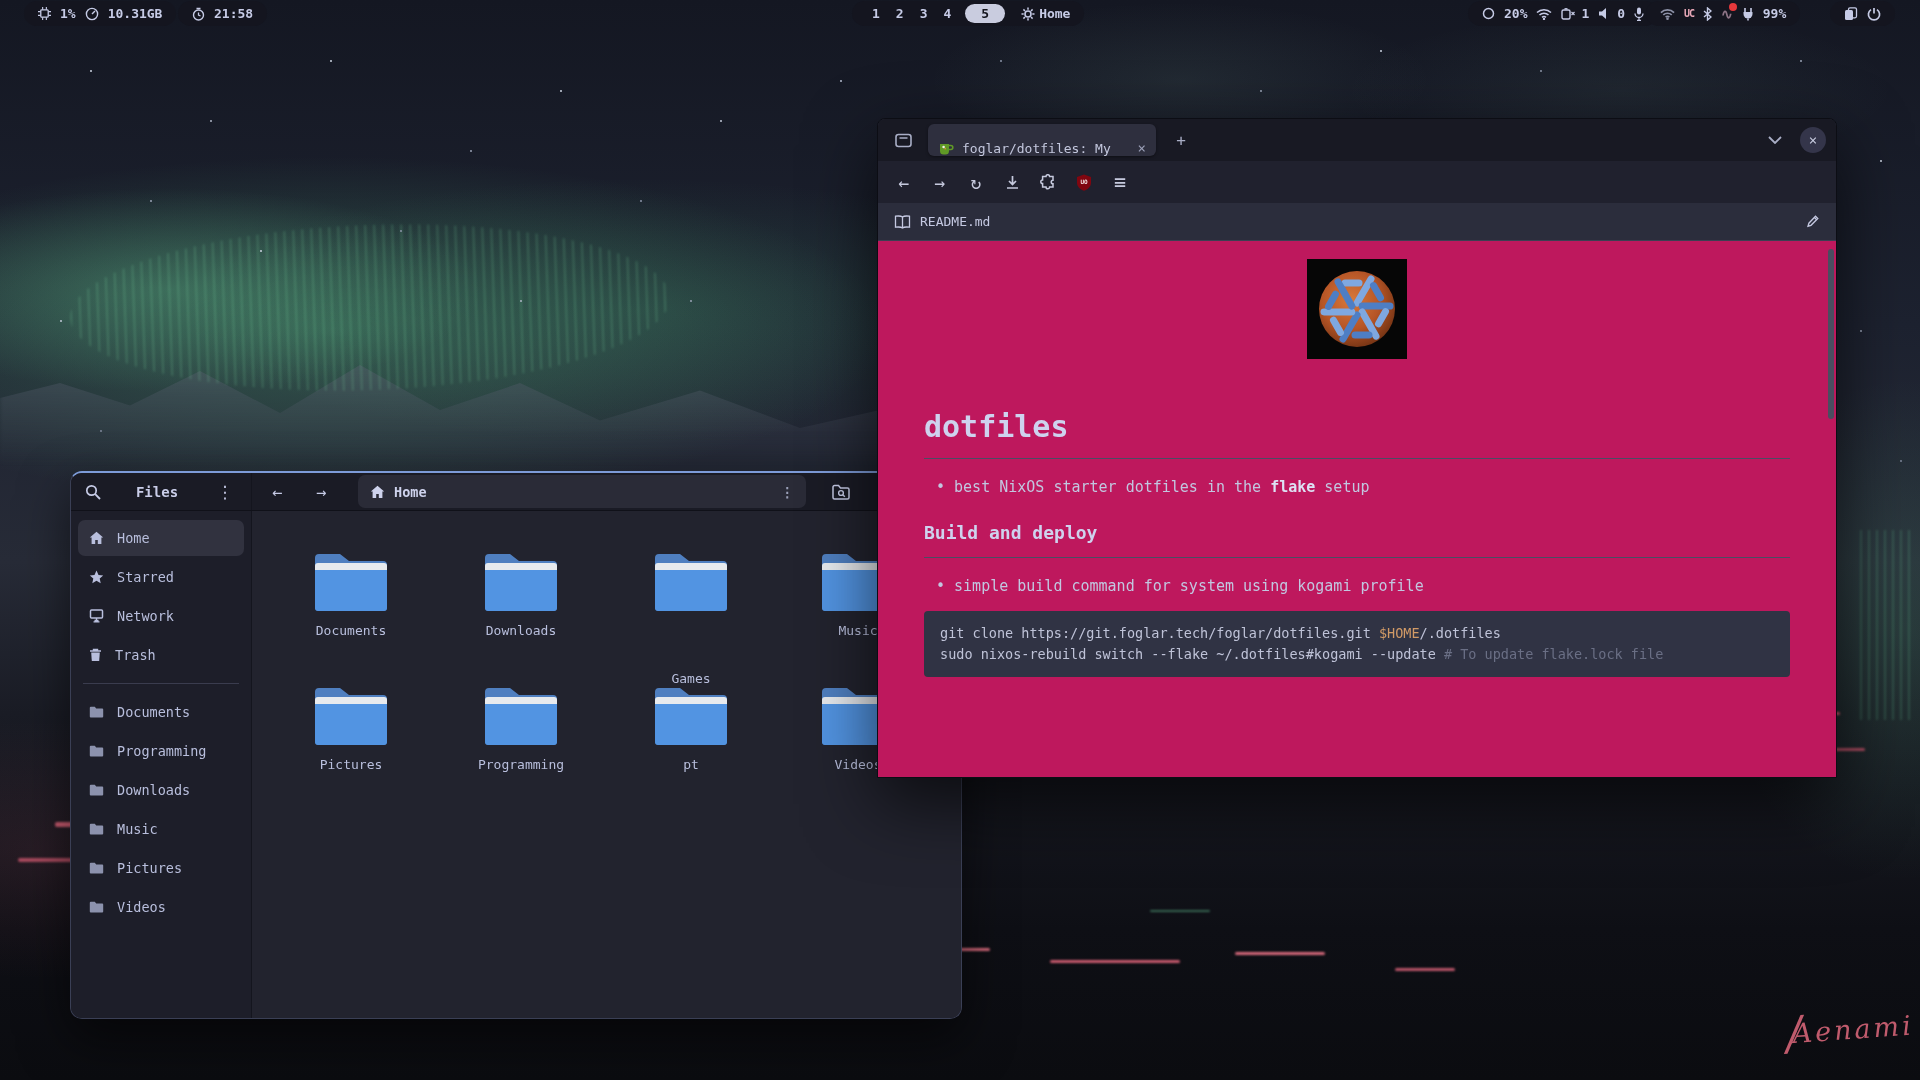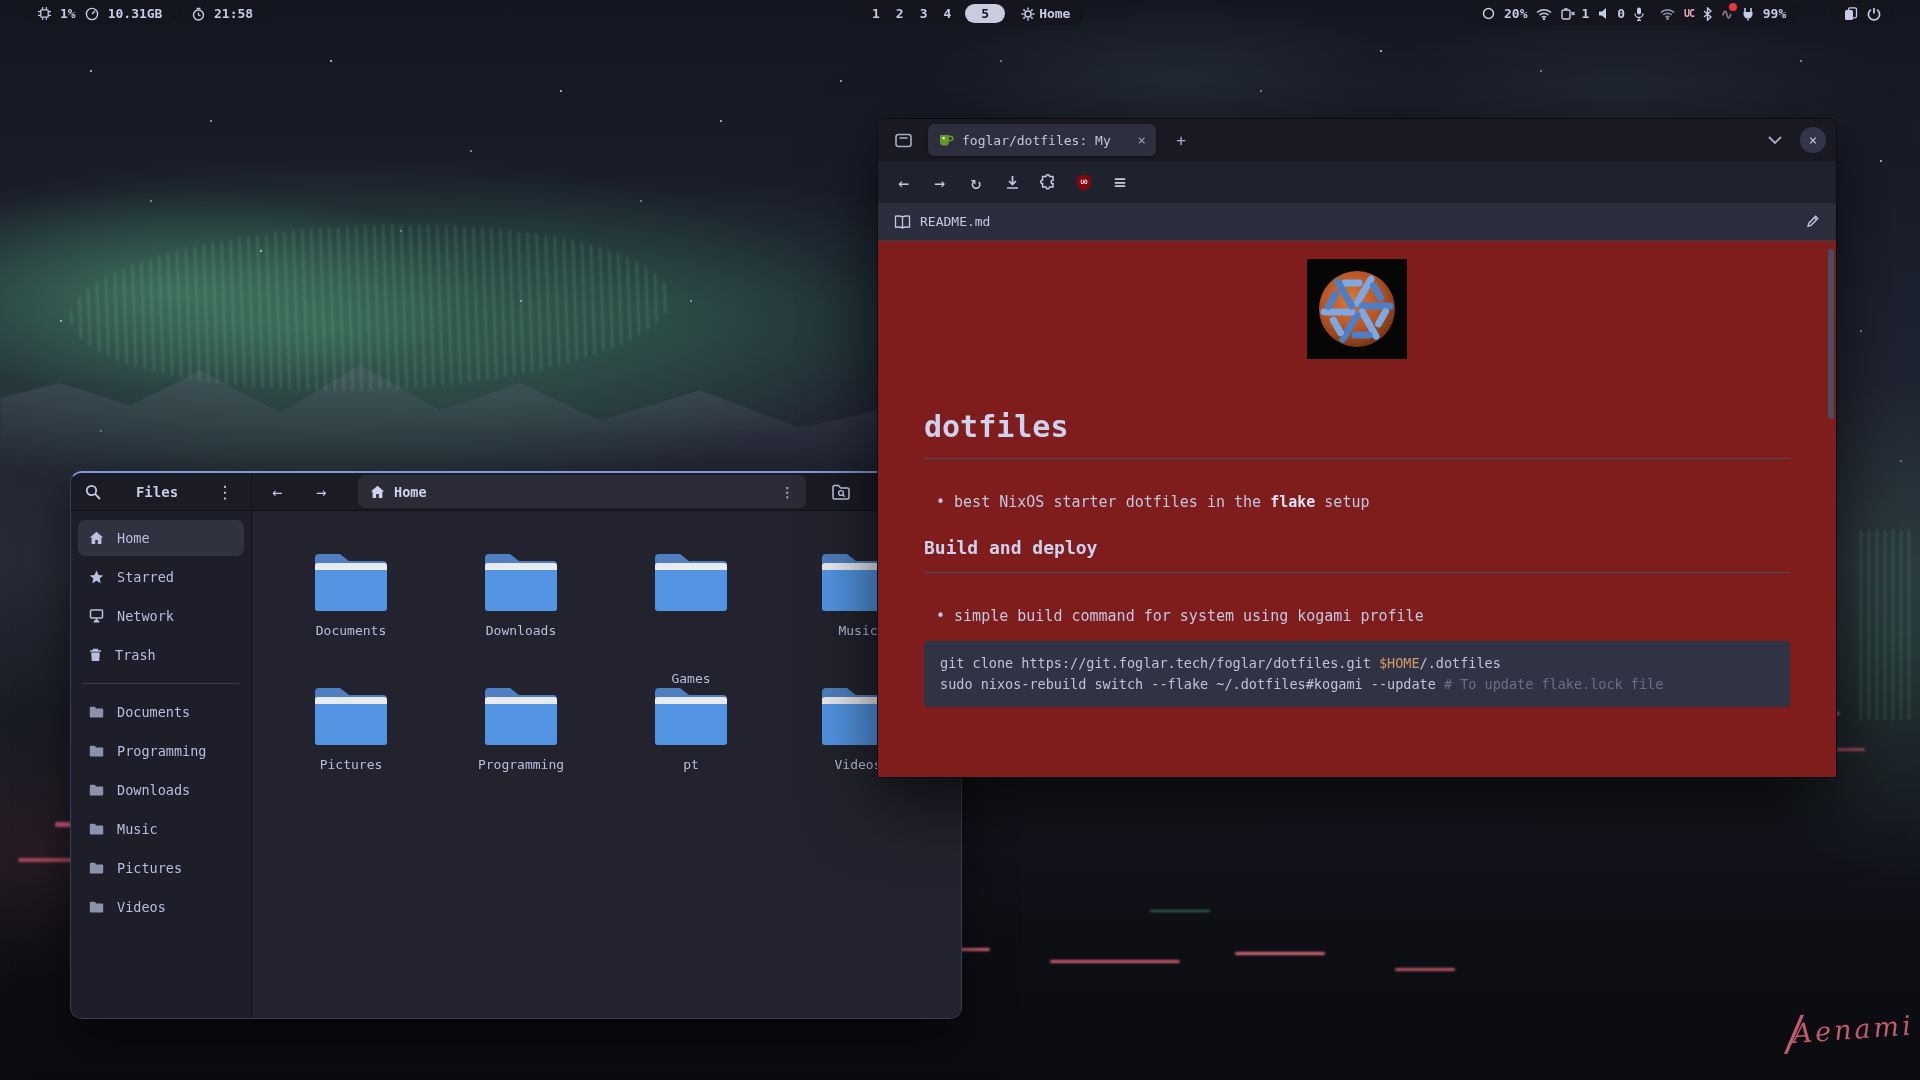--- a/index.html
+++ b/index.html
@@ -83,46 +83,46 @@
     color:#b9bfdd; font-size:13px; }
   .grid-item .lbl { margin-top:8px; }
 
   
   .ff-win { position:absolute; left:877px; top:118px; width:960px; height:660px; z-index:5;
     background:#292b3a; border:1px solid #0c0d14; border-radius:8px 8px 0 0; overflow:hidden;
     box-shadow:0 26px 70px rgba(0,0,0,.65); display:flex; flex-direction:column; }
   .ff-tabbar { height:42px; background:#181923; display:flex; align-items:center; padding:0 10px; gap:10px; flex:none; }
   .ff-sm-btn { width:30px; height:30px; border-radius:6px; display:flex; align-items:center; justify-content:center;
     color:#a9aec6; font-size:16px; flex:none; }
-  .ff-tab { width:228px; height:32px; background:#2e2f3e; border-radius:6px; display:flex; align-items:center;
+  .ff-tab { width:228px; height:32px; background:#2e2f3e; border-radius:6px; display:flex; align-items:flex-end;
     gap:8px; padding:0 10px; color:#c3c7dd; font-size:13px; box-shadow:0 1px 3px rgba(0,0,0,.4); }
   .ff-tab .t { white-space:nowrap; overflow:hidden; flex:1; }
   .ff-tab-close { color:#9ba0b8; font-size:14px; flex:none; }
   .ff-win-close { width:26px; height:26px; border-radius:50%; background:#34354a; display:flex; align-items:center;
     justify-content:center; color:#c6cade; font-size:14px; flex:none; }
   .ff-navbar { height:42px; background:#20212e; display:flex; align-items:center; padding:0 10px; gap:4px; flex:none; }
   .ff-nav-ico { width:32px; height:32px; display:flex; align-items:center; justify-content:center;
     color:#c6cade; font-size:18px; flex:none; }
   .ff-urlbar { flex:1; height:32px; background:#3a3c4d; border-radius:6px; display:flex; align-items:center;
     gap:9px; padding:0 12px; margin:0 6px; font-size:14px; color:#9298b0; }
   .ff-urlbar .u { flex:1; white-space:nowrap; overflow:hidden; }
   .u-dim { color:#9298b0; } .u-host { color:#eceef6; font-weight:bold; }
-  .ff-content { flex:1; position:relative; background:#7f1d1d; overflow:hidden; }
+  .ff-content { flex:1; position:relative; background:#be185d; overflow:hidden; }
   .readme-bar { height:38px; border-bottom:1px solid #3c3e52; background:#2b2d3c; display:flex; align-items:center;
     gap:9px; padding:0 16px; font-size:13px; color:#c5c9e2; }
   .readme-bar .spacer { flex:1; }
   .md { padding:2px 46px 0 46px; color:#c2c7e0; font-size:15px; }
   .md-logo { width:100px; height:100px; background:#060606; margin:16px auto 0; position:relative;
     display:flex; align-items:center; justify-content:center; }
   .planet { width:76px; height:76px; border-radius:50%;
     background:radial-gradient(circle at 42% 38%, #d8793a 0%, #b65526 45%, #6e3012 80%, #451d0a 100%); }
   .md-logo svg { position:absolute; left:12px; top:12px; }
   .md-h1 { font-size:30px; font-weight:bold; color:#ced2ee; margin-top:50px; }
   .md-hr { height:1px; background:#4a4d63; margin-top:14px; }
-  .md-li { margin-top:34px; padding-left:12px; }
+  .md-li { margin-top:19px; padding-left:12px; }
   .md-li::before { content:"• "; }
   .md-b { font-weight:bold; color:#dde1f4; }
   .md-h2 { font-size:18px; font-weight:bold; color:#ced2ee; margin-top:26px; }
   .code { background:#303344; border-radius:4px; margin-top:16px; padding:12px 16px; font-size:13.5px;
     line-height:21px; color:#bfc3d8; white-space:pre; overflow:hidden; }
   .c-var { color:#d19a66; } .c-com { color:#6a6f85; } .c-str { color:#a5c07a; } .c-num { color:#d19a66; }
   .ff-scroll { position:absolute; right:2px; top:46px; width:6px; height:170px; background:#4a4d60; border-radius:3px; }
 </style>
 </head>
 <body>

